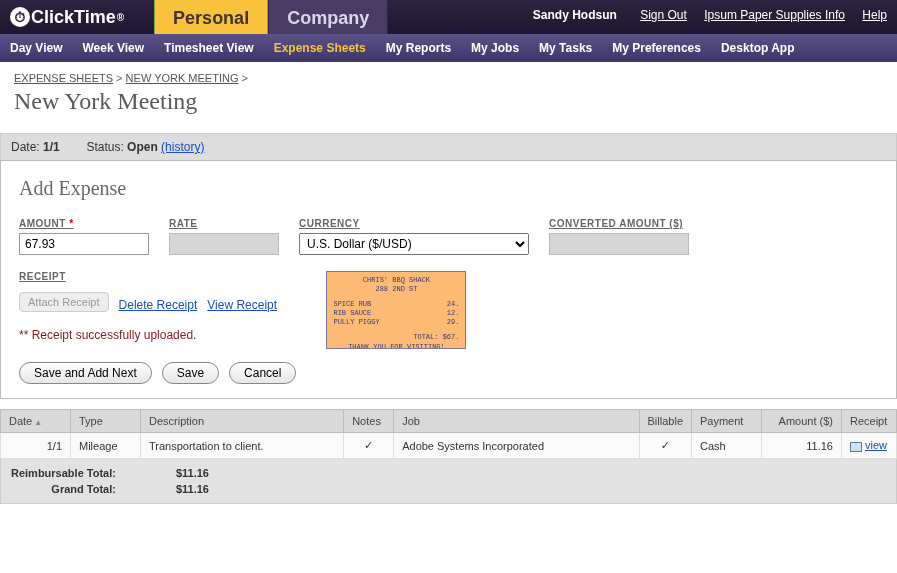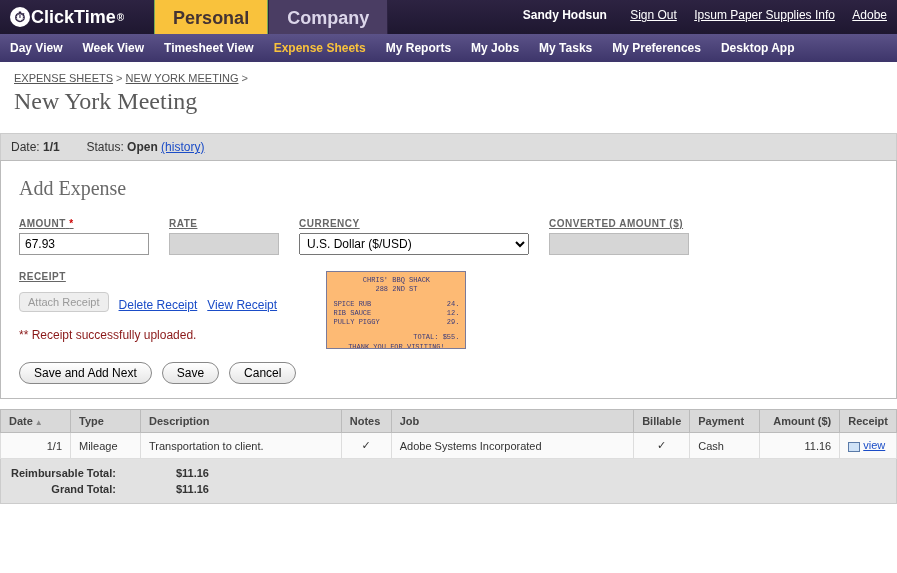--- a/index.html
+++ b/index.html
@@ -50,21 +50,21 @@
 .receipt-img .line { display: flex; justify-content: space-between; }
 
 .btn-row { margin-top: 14px; display: flex; gap: 10px; }
 .btn { padding: 3px 14px; border: 1px solid #888; border-radius: 12px; background: linear-gradient(#fff, #e6e6e6); font-size: 12px; cursor: pointer; }
 
 .notes-link { display: flex; align-items: center; gap: 5px; }
 .doc-icon { width: 12px; height: 14px; border: 1px solid #888; background: #fff; position: relative; }
 .doc-icon::before { content: ""; position: absolute; top: -1px; right: -1px; width: 4px; height: 4px; background: #fff; border-left: 1px solid #888; border-bottom: 1px solid #888; }
 
 .grid { width: 100%; border-collapse: collapse; margin-top: 10px; }
-.grid th { background: #d9d9d9; border: 1px solid #bbb; padding: 5px 8px; font-size: 11px; text-align: left; font-weight: bold; color: #444; }
+.grid th { background: #d9d9d9; border: 1px solid #bbb; padding: 5px 8px; font-size: 11px; text-align: left; font-weight: normal; color: #444; }
 .grid td { border: 1px solid #ddd; padding: 6px 8px; font-size: 11px; background: #fafafa; }
 .grid td.center { text-align: center; }
 .grid td.right, .grid th.right { text-align: right; }
 .sort-arrow { font-size: 8px; color: #888; margin-left: 2px; }
 
 .footer-row { background: #e2e2e2; padding: 6px 10px; font-size: 11px; border: 1px solid #ccc; border-top: none; display: flex; justify-content: space-between; }
 .totals { text-align: right; }
 .totals-row { display: flex; gap: 60px; justify-content: flex-end; font-weight: bold; padding: 2px 0; }
 
 .view-icon { width: 12px; height: 10px; display: inline-block; background: #cfe2f7; border: 1px solid #5a7aa8; margin-right: 3px; vertical-align: middle; }
@@ -79,21 +79,21 @@
       <span style="font-size:10px;vertical-align:top;margin-left:1px">®</span>
   </div>
   <div class="tabs-top">
     <div class="tab-top active">Personal</div>
     <div class="tab-top inactive">Company</div>
   </div>
   <div class="top-right">
     <span class="username">Sandy Hodsun</span>
     <a>Sign Out</a>
     <a>Ipsum Paper Supplies Info</a>
-    <a>Adobe</a>
+    <a>Help</a>
   </div>
 </div>
 
 <div class="navbar">
   <a>Day View</a>
   <a>Week View</a>
   <a>Timesheet View</a>
   <a class="active">Expense Sheets</a>
   <a>My Reports</a>
   <a>My Jobs</a>
@@ -167,21 +167,21 @@
         </div>
       <div class="line">
           <span>RIB SAUCE</span>
           <span>12.</span>
         </div>
       <div class="line">
           <span>PULLY PIGGY</span>
           <span>29.</span>
         </div>
       <div style="height:6px"></div>
-      <div style="text-align:right">TOTAL: $55.</div>
+      <div style="text-align:right">TOTAL: $67.</div>
       <div class="center">THANK YOU FOR VISITING!</div>
       <div class="center">WE TAKE PHONE ORDERS</div>
     </div>
   </div>
 </div>
 
 <table class="grid">
   <thead>
     <tr>
       <th style="width:70px"><span>Date</span><span class="sort-arrow">▲</span></th>

